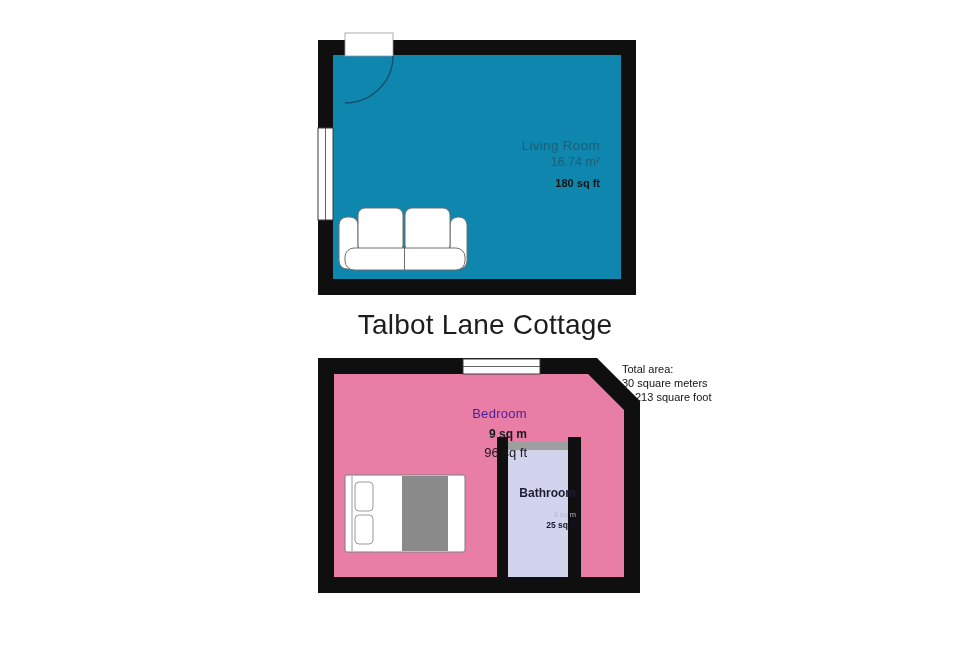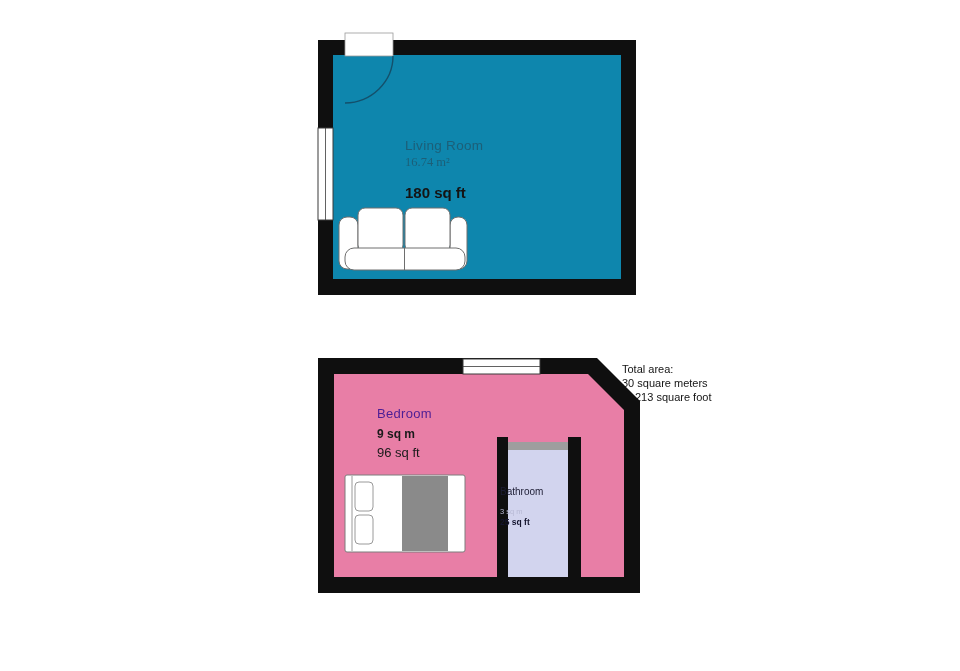--- a/index.html
+++ b/index.html
@@ -5,45 +5,45 @@
   html,body{margin:0;padding:0;}
   body{
     width:960px;height:671px;background:#ffffff;overflow:hidden;
     font-family:"Liberation Sans","DejaVu Sans",sans-serif;
   }
   .canvas{position:relative;width:960px;height:671px;background:#ffffff;}
   .plan-svg{position:absolute;display:block;}
   #upper-plan{left:315px;top:30px;}
   #lower-plan{left:315px;top:350px;}
 
-  .label-block{position:absolute;text-align:left;pointer-events:none;}
+  .label-block{position:absolute;text-align:right;pointer-events:none;}
 
   .living-label{left:405px;top:138px;width:195px;}
   .living-label .room-name{font-size:13.5px;color:#1c5f78;letter-spacing:.3px;}
-  .living-label .room-m2{font-size:12.5px;color:#1c5f78;margin-top:2px;font-family:Liberation Serif, serif;}
-  .living-label .room-ft{font-size:15px;font-weight:bold;color:#141414;margin-top:14px;}
+  .living-label .room-m2{font-size:12.5px;color:#1c5f78;margin-top:2px;}
+  .living-label .room-ft{font-size:11px;font-weight:bold;color:#141414;margin-top:8px;}
 
   .main-title{
     position:absolute;left:320px;top:309px;width:330px;text-align:center;
     font-size:28px;color:#1d1d1d;letter-spacing:.2px;
   }
 
   .total-area{
     position:absolute;left:622px;top:362px;width:120px;
     font-size:11px;color:#141414;line-height:14px;text-align:left;
   }
   .total-area .ta-line3{padding-left:13px;}
 
   .bedroom-label{left:377px;top:406px;width:150px;}
   .bedroom-label .room-name{font-size:13px;color:#4c1d95;letter-spacing:.3px;}
   .bedroom-label .room-m2{font-size:12px;font-weight:bold;color:#1a1a1a;margin-top:6px;}
   .bedroom-label .room-ft{font-size:13px;font-weight:normal;color:#1a1a1a;margin-top:4px;}
 
   .bathroom-label{left:500px;top:486px;width:76px;}
-  .bathroom-label .room-name{font-size:10px;font-weight:normal;color:#1c1c33;}
+  .bathroom-label .room-name{font-size:12px;font-weight:bold;color:#1c1c33;}
   .bathroom-label .room-m2{font-size:7.5px;color:#b7b9d4;margin-top:10px;}
   .bathroom-label .room-ft{font-size:8.5px;font-weight:bold;color:#15152e;margin-top:1px;}
 </style>
 </head>
 <body>
 
 <div class="canvas">
 
   <svg id="upper-plan" class="plan-svg" width="330" height="270" viewBox="0 0 330 270">
 
@@ -69,20 +69,21 @@
       <line x1="89.5" y1="218" x2="89.5" y2="240"></line>
     </g>
   </svg>
 
   <div class="label-block living-label">
     <div class="room-name">Living Room</div>
     <div class="room-m2">16.74 m²</div>
     <div class="room-ft">180 sq ft</div>
   </div>
 
+  <div class="main-title">Talbot Lane Cottage</div>
 
   <div class="total-area">
     <div class="ta-line1">Total area:</div>
     <div class="ta-line2">30 square meters</div>
     <div class="ta-line3">213 square foot</div>
   </div>
 
   <svg id="lower-plan" class="plan-svg" width="330" height="250" viewBox="0 0 330 250">
 
     <polygon points="3,8 282,8 325,51 325,243 3,243" fill="#0f0f0f"></polygon>

